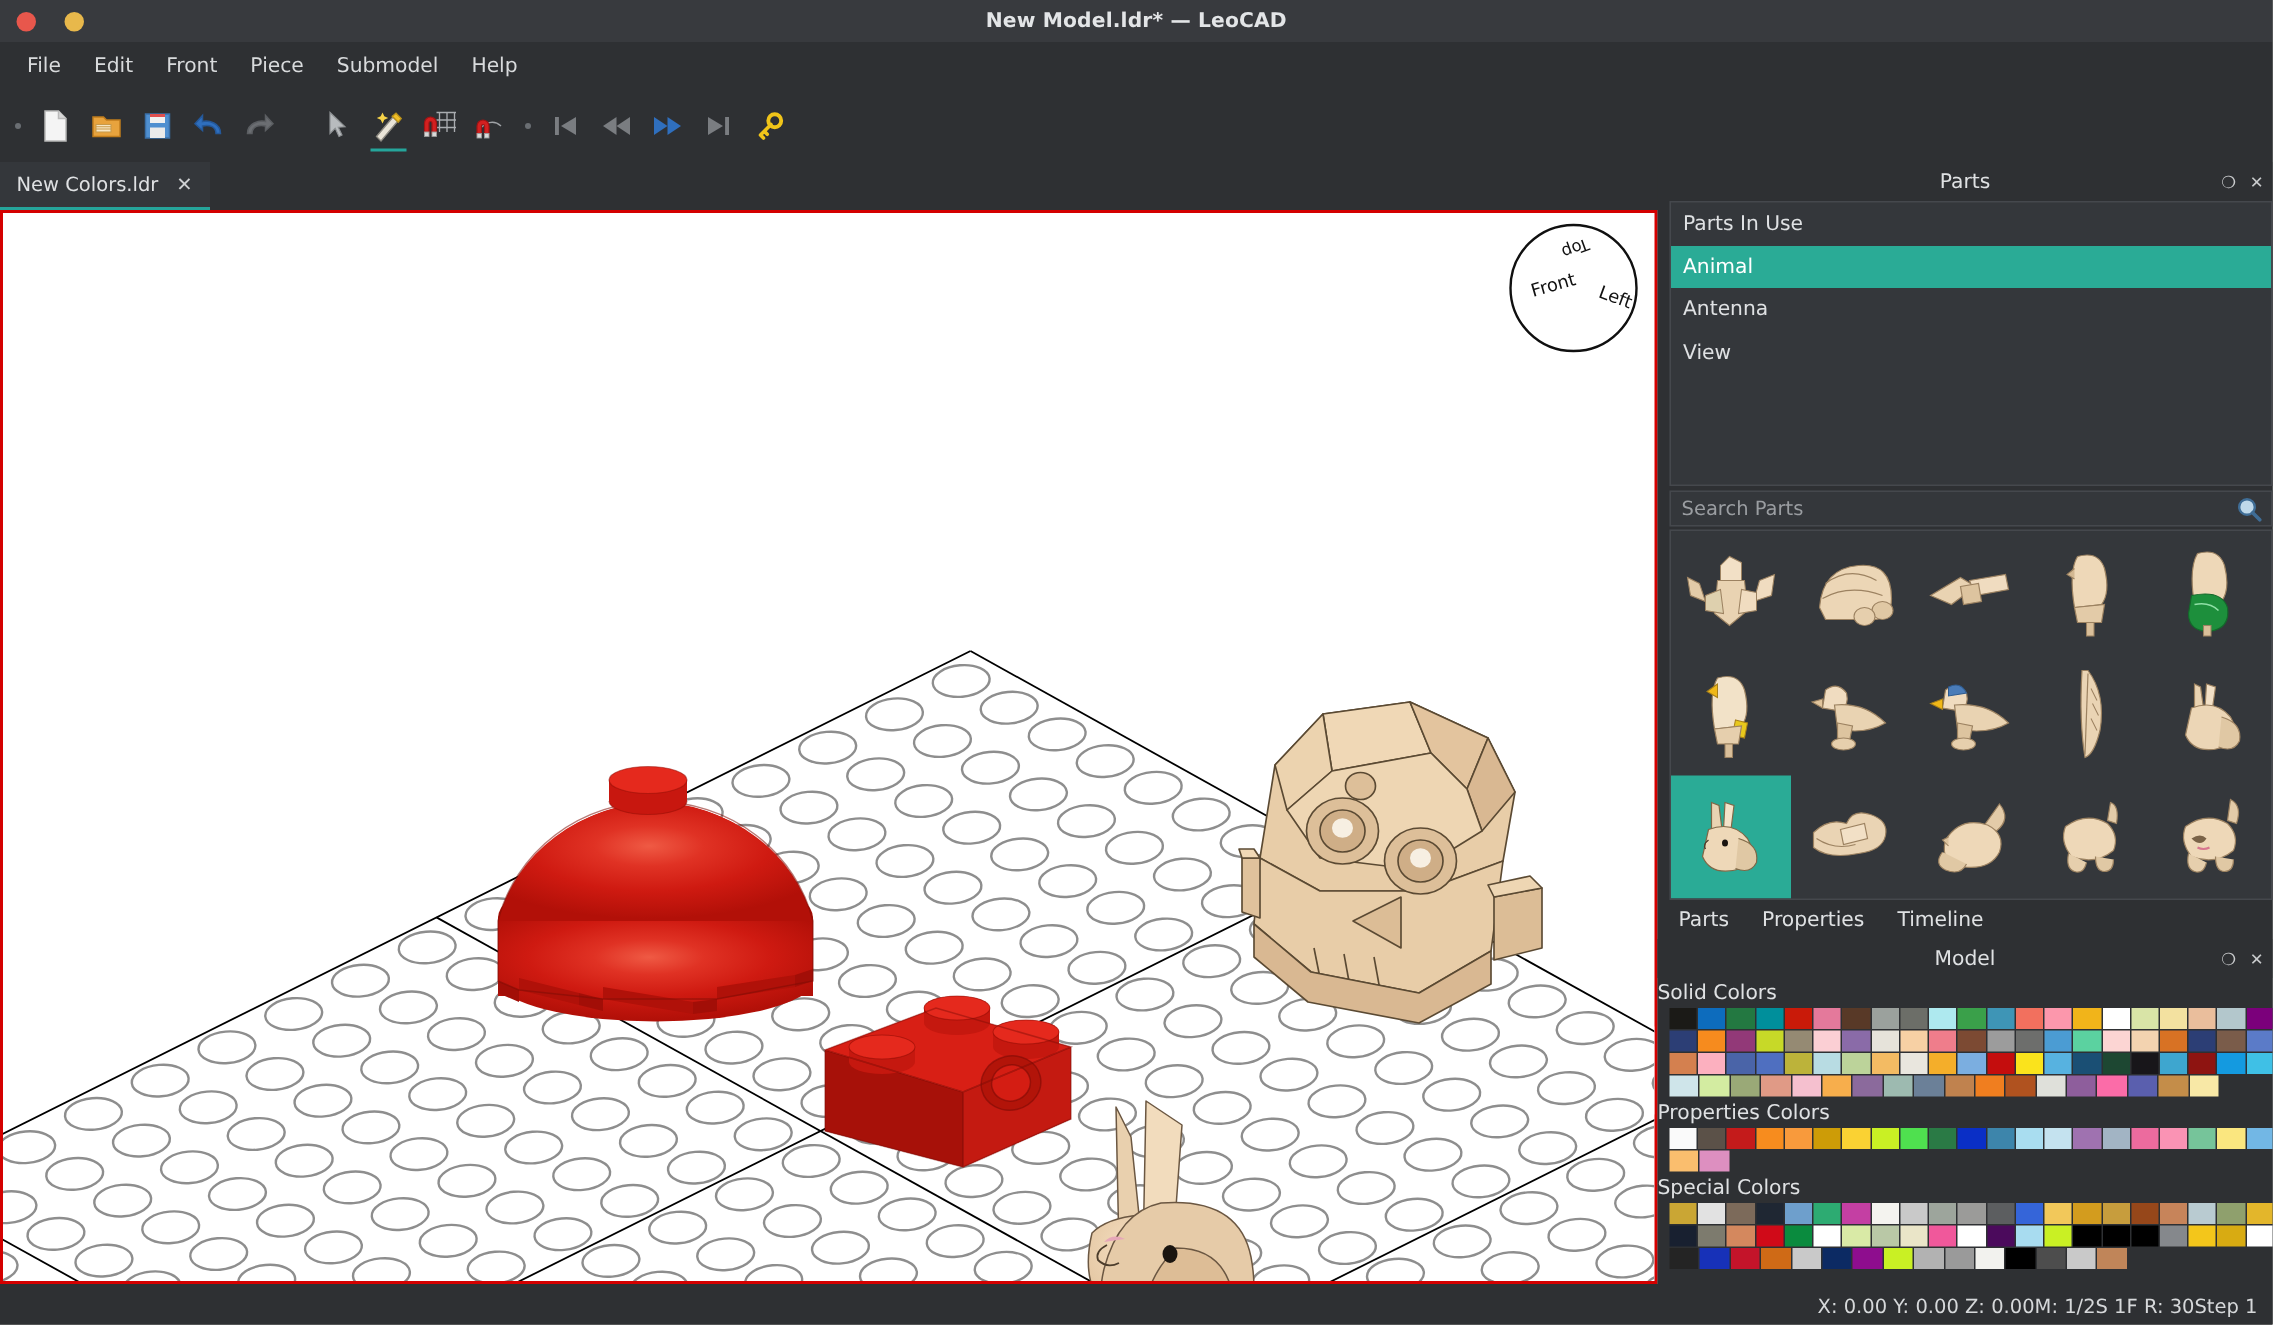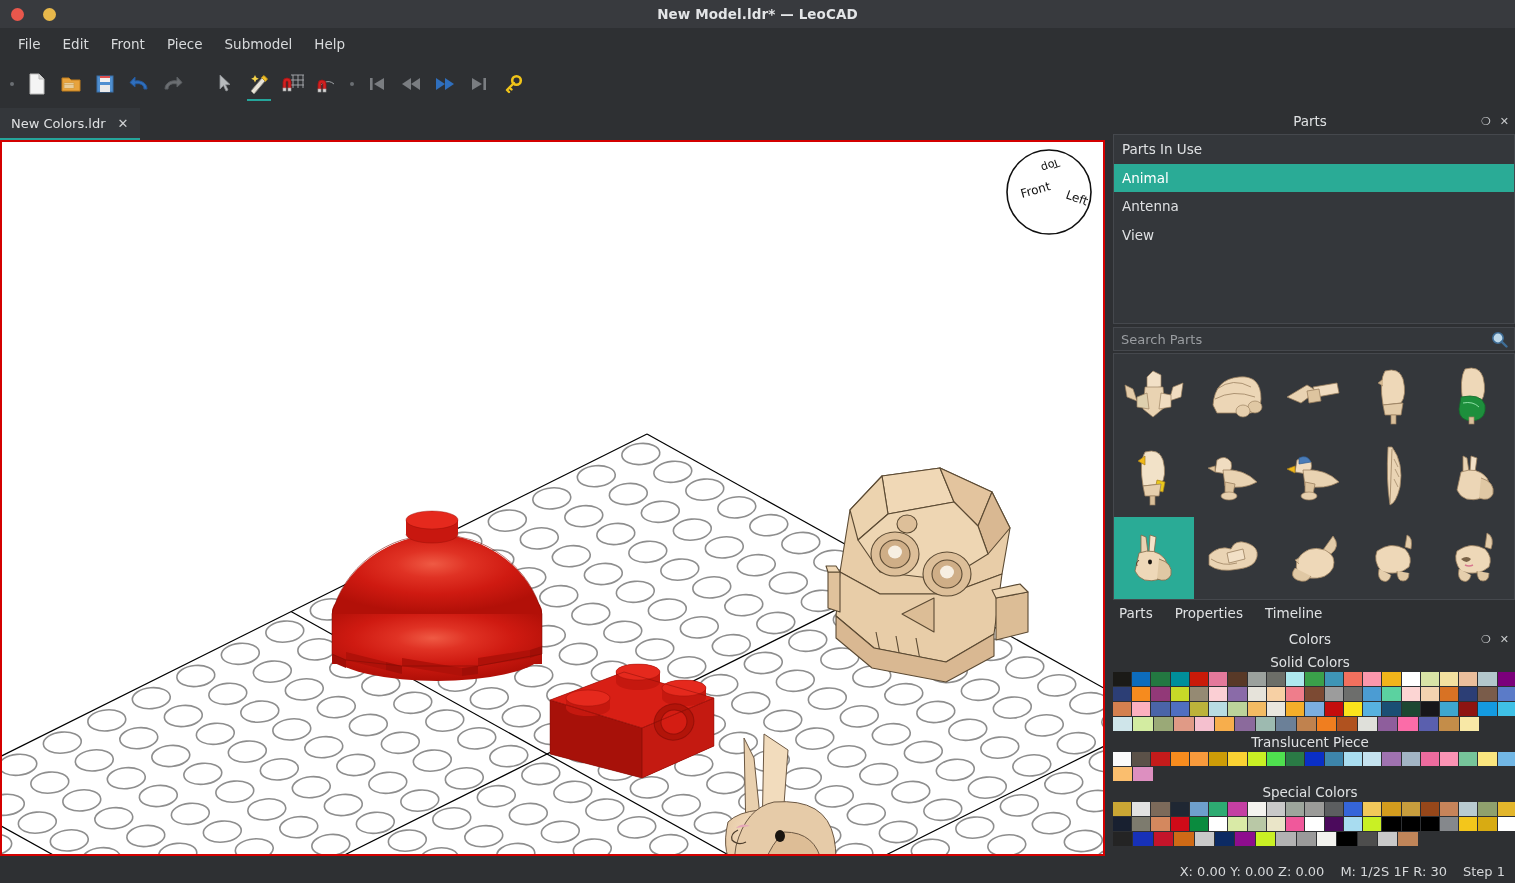--- a/index.html
+++ b/index.html
@@ -119,38 +119,38 @@
   .pcell{ display:flex; align-items:center; justify-content:center; cursor:default; }
   .pcell.sel{ background:#2aab96; }
 
   .dock-tabs{
     margin-left:8px; width:402px; height:26px; display:flex; align-items:center;
     gap:22px; padding-left:6px;
   }
   .dock-tab{ color:#dfe1e3; font-size:13.5px; cursor:default; }
 
   .col-section-title{
-    text-align:center; color:#dfe1e3; font-size:13.5px; height:20px; line-height:20px;
+    color:#dfe1e3; font-size:13.5px; height:20px; line-height:20px;
   }
   .swatch-rows{ margin-left:8px; width:404px; }
   .swrow{ display:flex; height:15px; }
   .sw{ width:19.4px; height:14px; margin-right:1px; margin-bottom:1px; cursor:default; }
   .sw.spk{ background-image:
       radial-gradient(circle at 3px 3px, rgba(255,255,255,.55) 1px, transparent 1.2px),
       radial-gradient(circle at 11px 8px, rgba(255,255,255,.55) 1px, transparent 1.2px),
       radial-gradient(circle at 6px 11px, rgba(255,255,255,.5) 1px, transparent 1.2px); }
 
   
   .statusbar{
     position:absolute; left:0; top:860px; width:1515px; height:23px;
     background:#2e3033; color:#d6d8da; font-size:13px;
   }
   .status-right{
     position:absolute; right:10px; top:0; height:23px; line-height:23px;
-    display:flex; gap:16px;
+    display:flex; 
   }
   .st{ white-space:pre; }
 </style>
 </head>
 <body>
 
 <div id="app">
 
   <div class="titlebar">
     <div class="wbtn close"></div>
@@ -861,21 +861,21 @@
       </div>
     </div>
 
     <div class="dock-tabs">
       <span class="dock-tab">Parts</span>
       <span class="dock-tab">Properties</span>
       <span class="dock-tab">Timeline</span>
     </div>
 
     <div class="panel-title">
-      <span>Colors</span>
+      <span>Model</span>
       <span class="pbtns">
         <span class="pb">❍</span>
         <span class="pb">✕</span>
       </span>
     </div>
 
     <div class="col-section-title">Solid Colors</div>
     <div class="swatch-rows" id="solid-swatches">
         <div class="swrow">
           <div class="sw spk" title="#1b1a17" style="background: rgb(27, 26, 23);"></div>
@@ -961,21 +961,21 @@
           <div class="sw" title="#b0521f" style="background: rgb(176, 82, 31);"></div>
           <div class="sw" title="#dfe0da" style="background: rgb(223, 224, 218);"></div>
           <div class="sw spk" title="#8e5e9c" style="background: rgb(142, 94, 156);"></div>
           <div class="sw" title="#fb6ca8" style="background: rgb(251, 108, 168);"></div>
           <div class="sw" title="#5a5fae" style="background: rgb(90, 95, 174);"></div>
           <div class="sw" title="#c48d49" style="background: rgb(196, 141, 73);"></div>
           <div class="sw" title="#f8e8a6" style="background: rgb(248, 232, 166);"></div>
         </div>
       </div>
 
-    <div class="col-section-title">Translucent Piece</div>
+    <div class="col-section-title">Properties Colors</div>
     <div class="swatch-rows" id="trans-swatches">
         <div class="swrow">
           <div class="sw spk" title="#fafafa" style="background: rgb(250, 250, 250);"></div>
           <div class="sw" title="#5b5148" style="background: rgb(91, 81, 72);"></div>
           <div class="sw" title="#c41b1b" style="background: rgb(196, 27, 27);"></div>
           <div class="sw" title="#f78c1e" style="background: rgb(247, 140, 30);"></div>
           <div class="sw" title="#f89a3c" style="background: rgb(248, 154, 60);"></div>
           <div class="sw spk" title="#cd9c07" style="background: rgb(205, 156, 7);"></div>
           <div class="sw" title="#fad233" style="background: rgb(250, 210, 51);"></div>
           <div class="sw" title="#c9f024" style="background: rgb(201, 240, 36);"></div>

